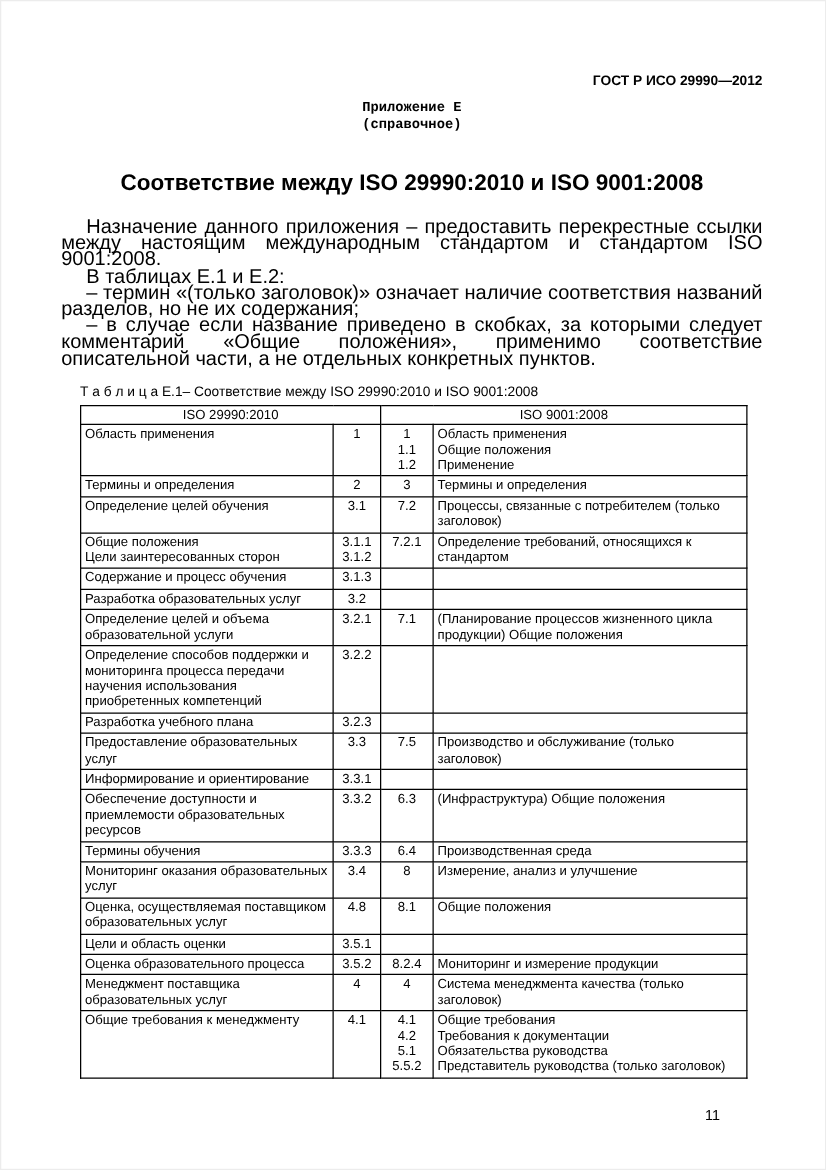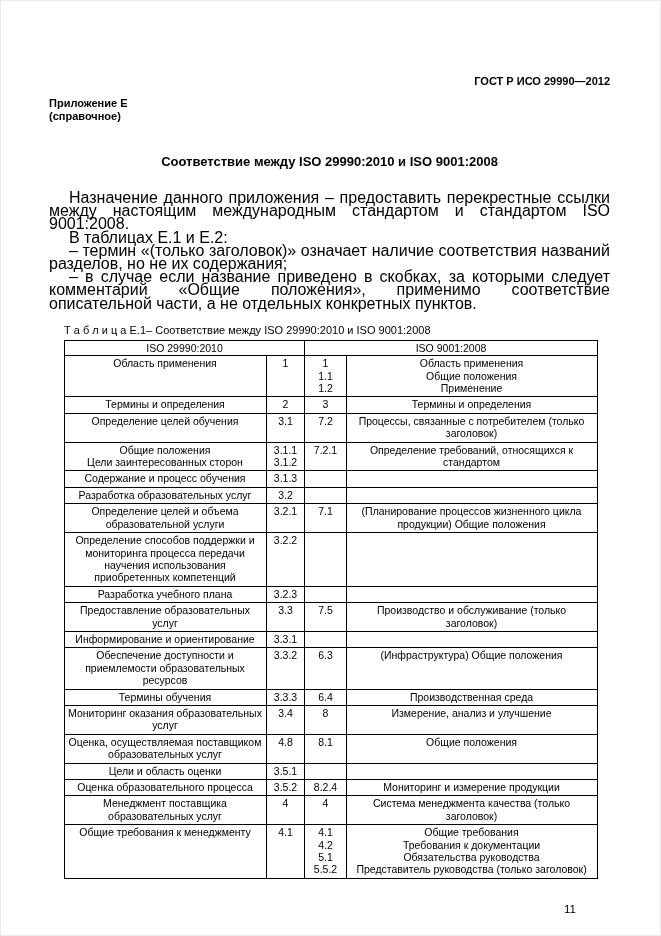--- a/index.html
+++ b/index.html
@@ -6,30 +6,30 @@
   html,body { background:#fff; }
   .page {
     width:661px; height:936px;
     background:#ffffff;
     border:1px solid #ececec;
     font-family:"Liberation Sans", sans-serif;
     color:#000;
     position:relative;
     overflow:hidden;
   }
-  .content { padding:58px 50px 0 48px;margin-top:16px; }
+  .content { padding:58px 50px 0 48px; }
   .header-right {
     text-align:right; font-weight:bold; font-size:11px; line-height:13px;
   }
-  .annex-block { margin-top:9px; }
+  .annex-block { text-align:center; margin-top:9px;font-family:Liberation Mono, monospace; }
   .annex-title, .annex-subtitle {
     font-weight:bold; font-size:11px; line-height:13px;
   }
   .doc-title {
-    text-align:center; font-weight:bold; font-size:13px; line-height:16px;
+    text-align:center; font-weight:bold; font-size:18px; line-height:16px;
     margin-top:31px;
   }
   .paragraphs { margin-top:21px; }
   p.para {
     font-size:16px; line-height:13.2px;
     text-indent:20px; text-align:justify;
   }
   .table-caption {
     font-size:11px; line-height:13px;
     margin-top:14px; margin-left:15px;
@@ -46,32 +46,32 @@
     font-size:10.5px;
     line-height:12.4px;
     vertical-align:top;
     font-weight:normal;
   }
   table.cmp th {
     text-align:center;
     padding:1px 2px;
   }
   td.name-cell {
-    text-align:center;
+    text-align:left;
     padding:1px 4px 2px 3px;
     white-space:pre-line;
   }
   td.clause-cell {
     text-align:center;
     padding:1px 1px 2px;
     white-space:pre-line;
   }
   .page-number {
     position:absolute;
-    right:84px; bottom:20px;
+    right:84px; bottom:36px;
     font-size:11.5px;
   }
 </style>
 </head>
 <body>
 
 <div class="page">
   <div class="content">
 
     <div class="header-right">ГОСТ Р ИСО 29990—2012</div>

